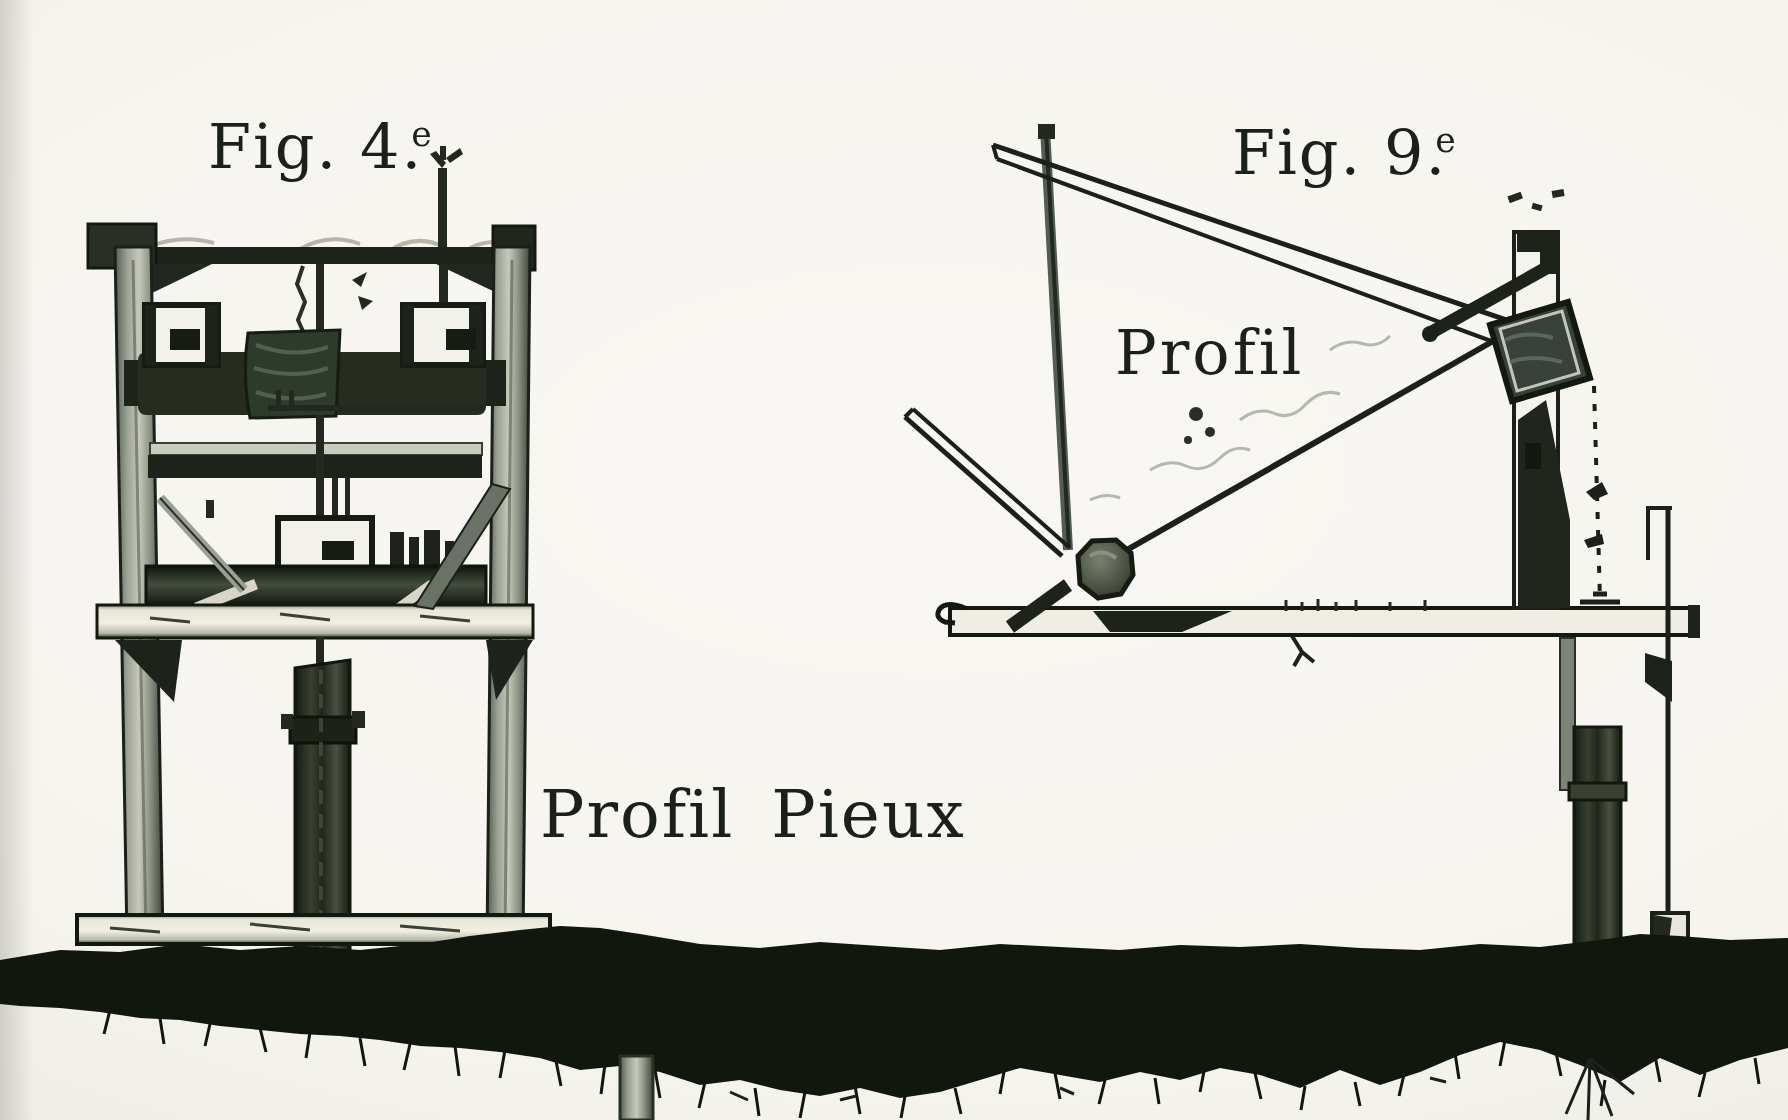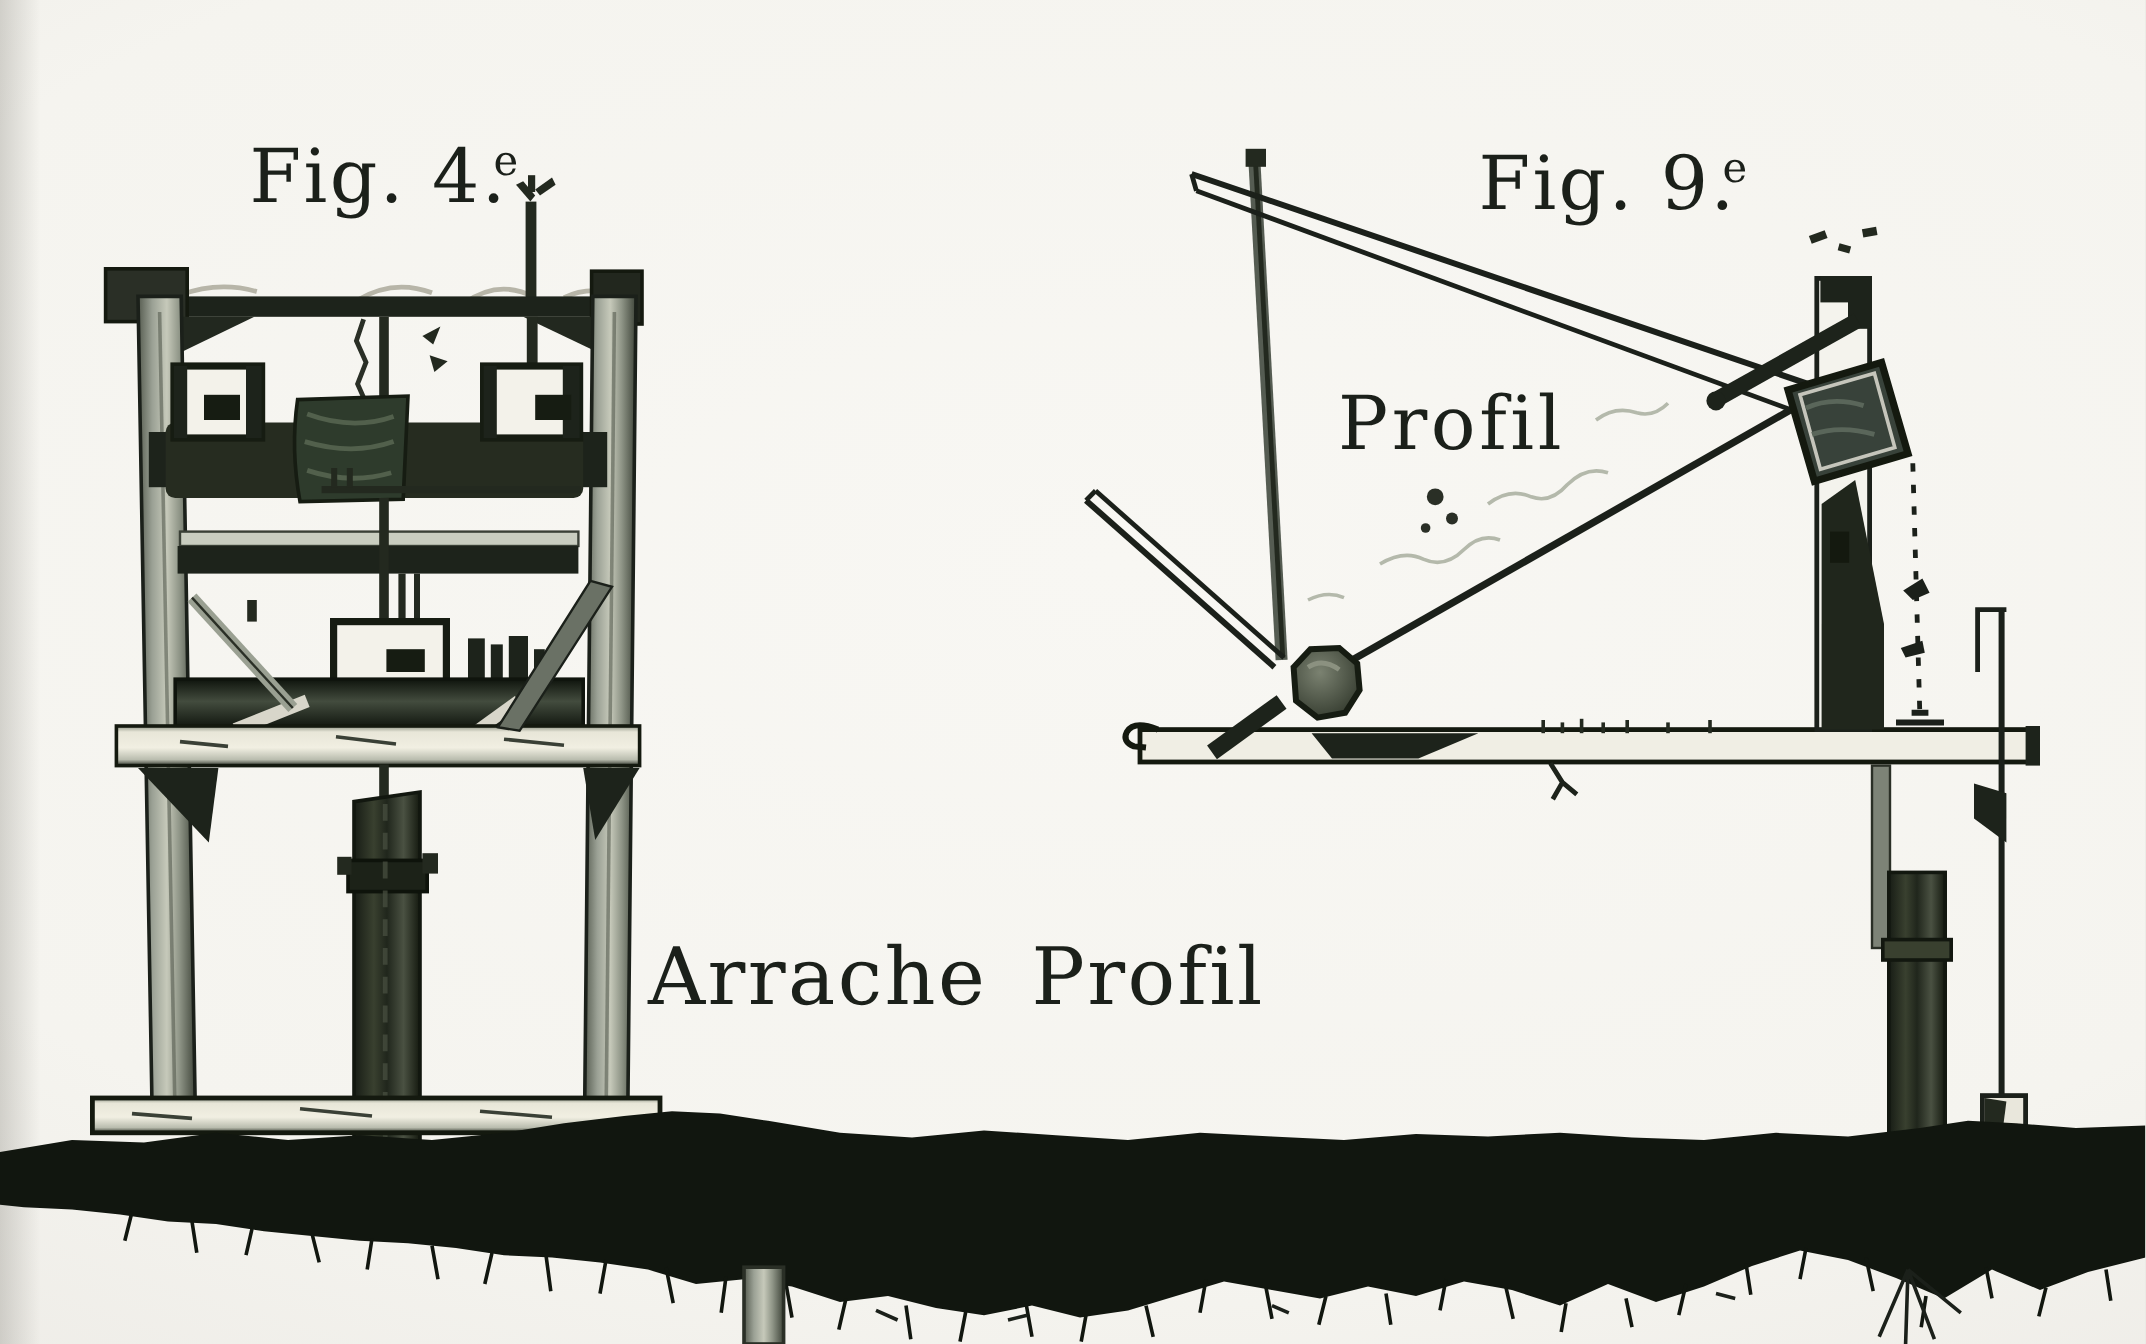--- a/index.html
+++ b/index.html
@@ -281,14 +281,14 @@
   <div class="label fig-label" style="left:208px; top:110px;">
     <span>Fig. 4.</span><span class="sup">e</span>
   </div>
 
   <div class="label fig-label" style="left:1232px; top:116px;">
     <span>Fig. 9.</span><span class="sup">e</span>
   </div>
 
   <div class="label profil-label" style="left:1115px; top:292px;">Profil</div>
 
-  <div class="label caption-label" style="left:540px; top:776px;">Arrache Profil</div>
+  <div class="label caption-label" style="left:540px; top:776px;">Profil Pieux</div>
 </div>
 
 </body></html>

